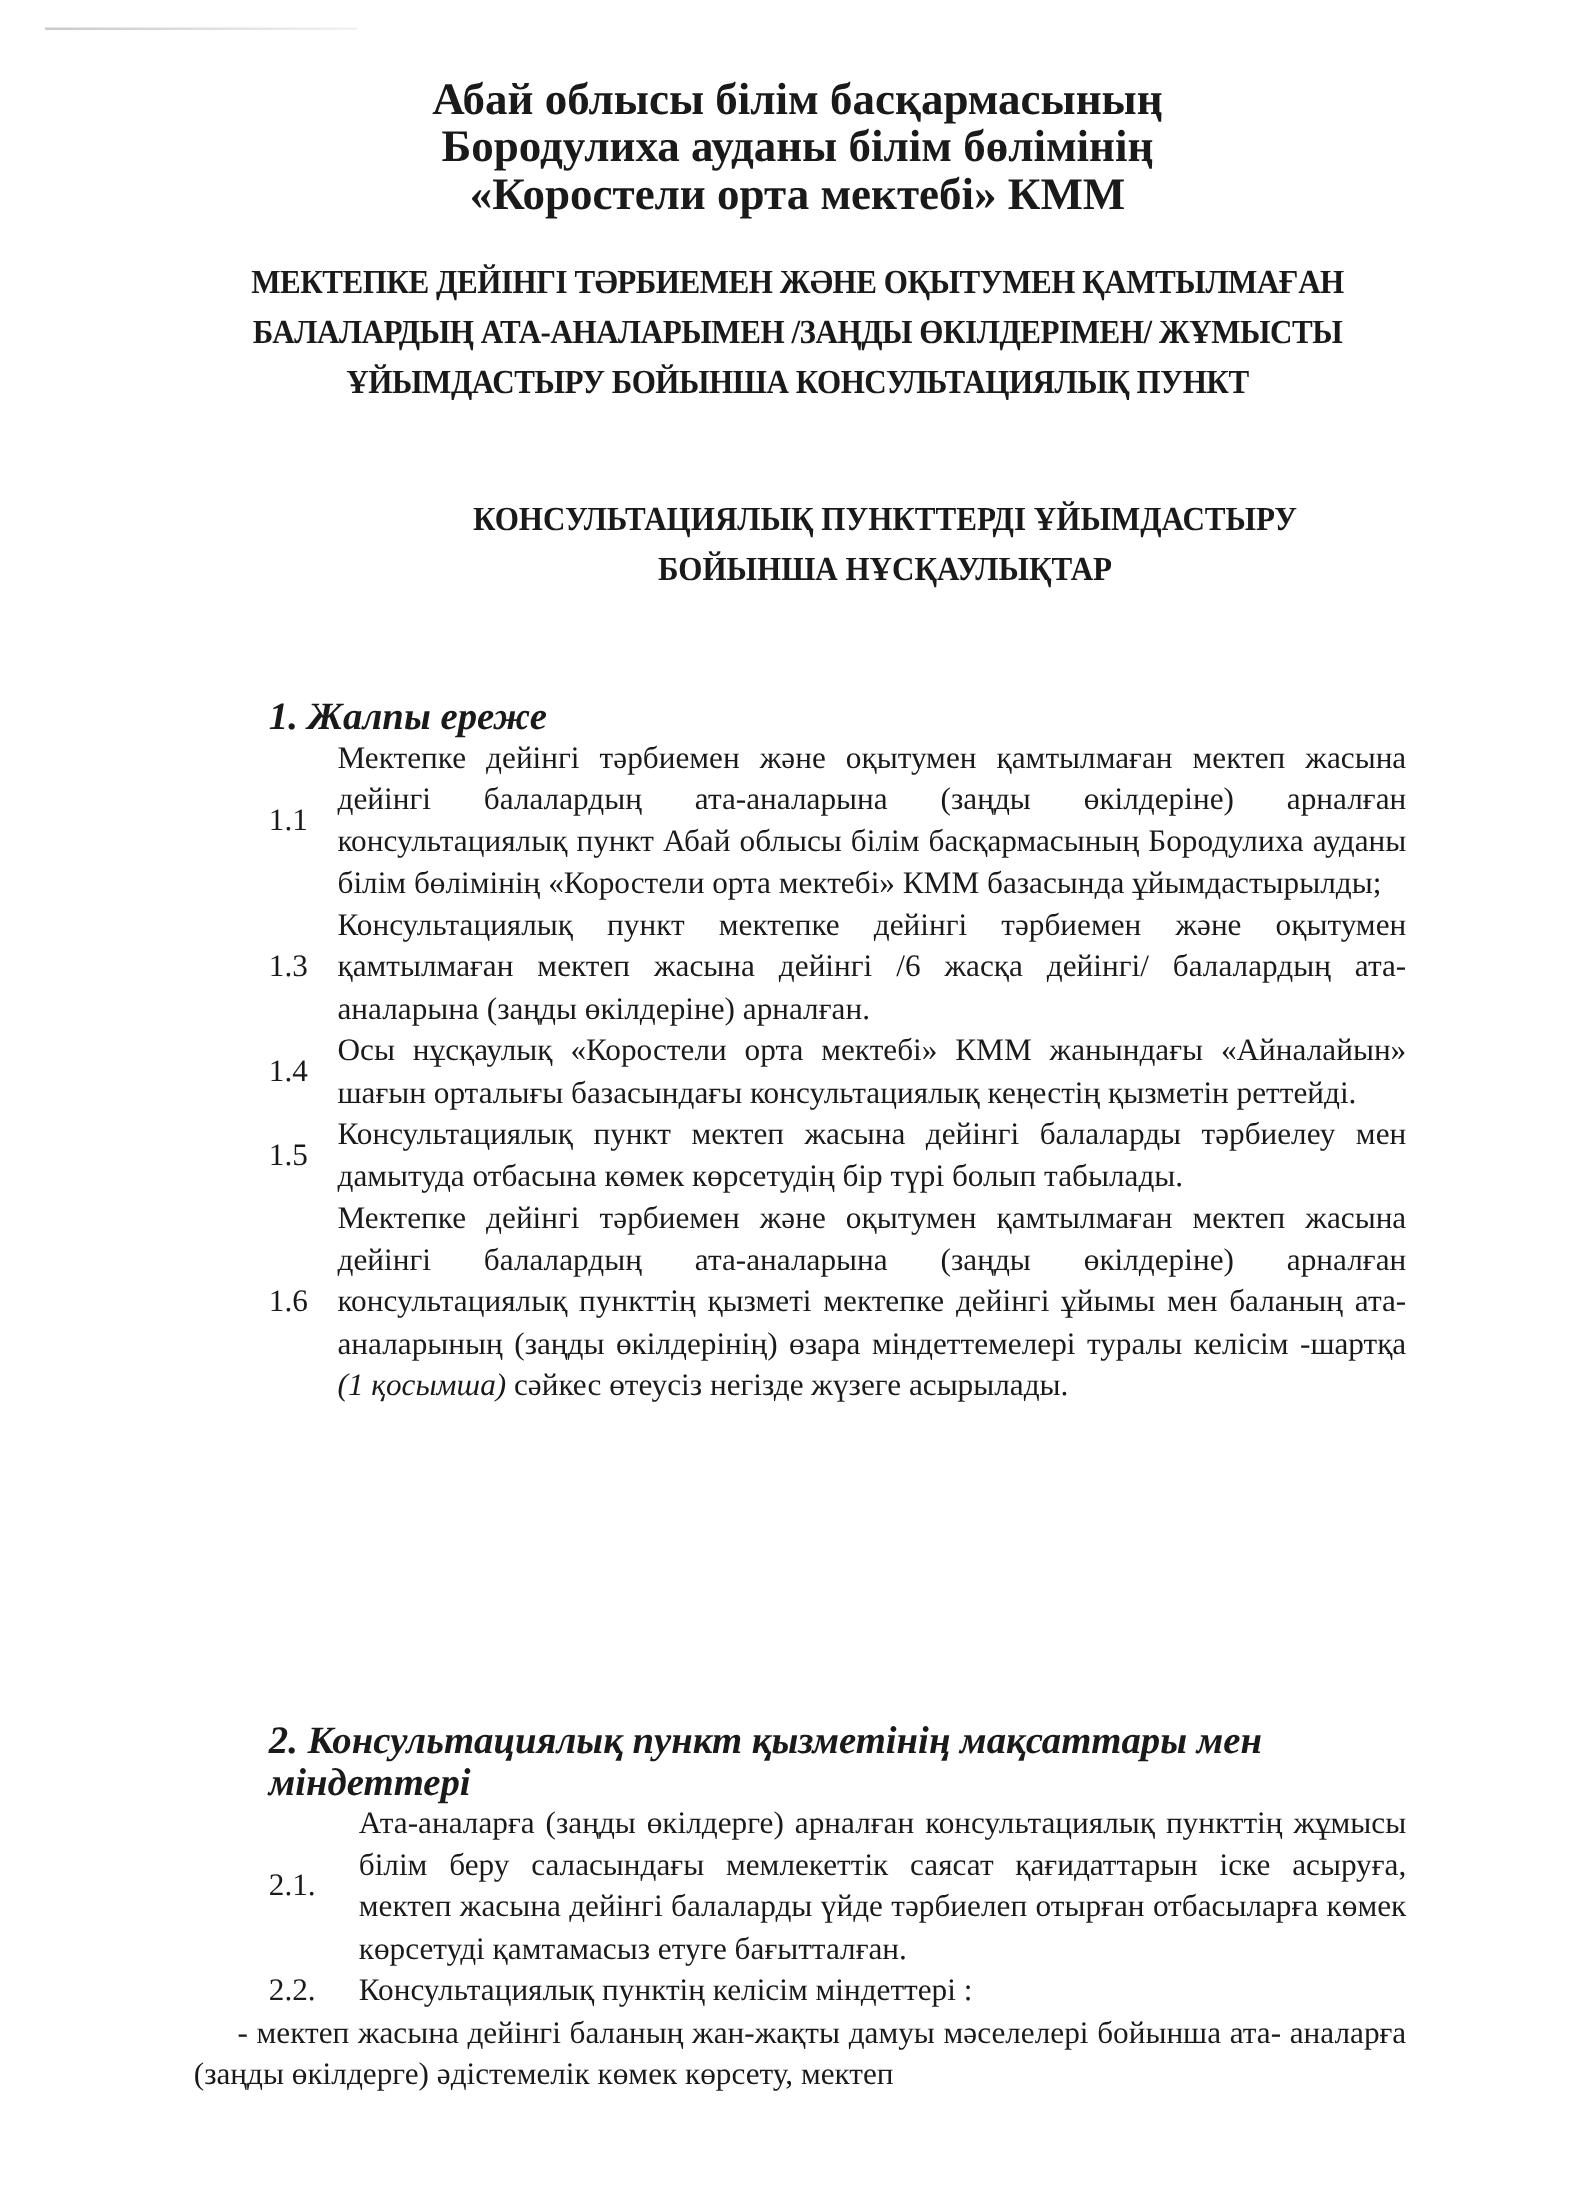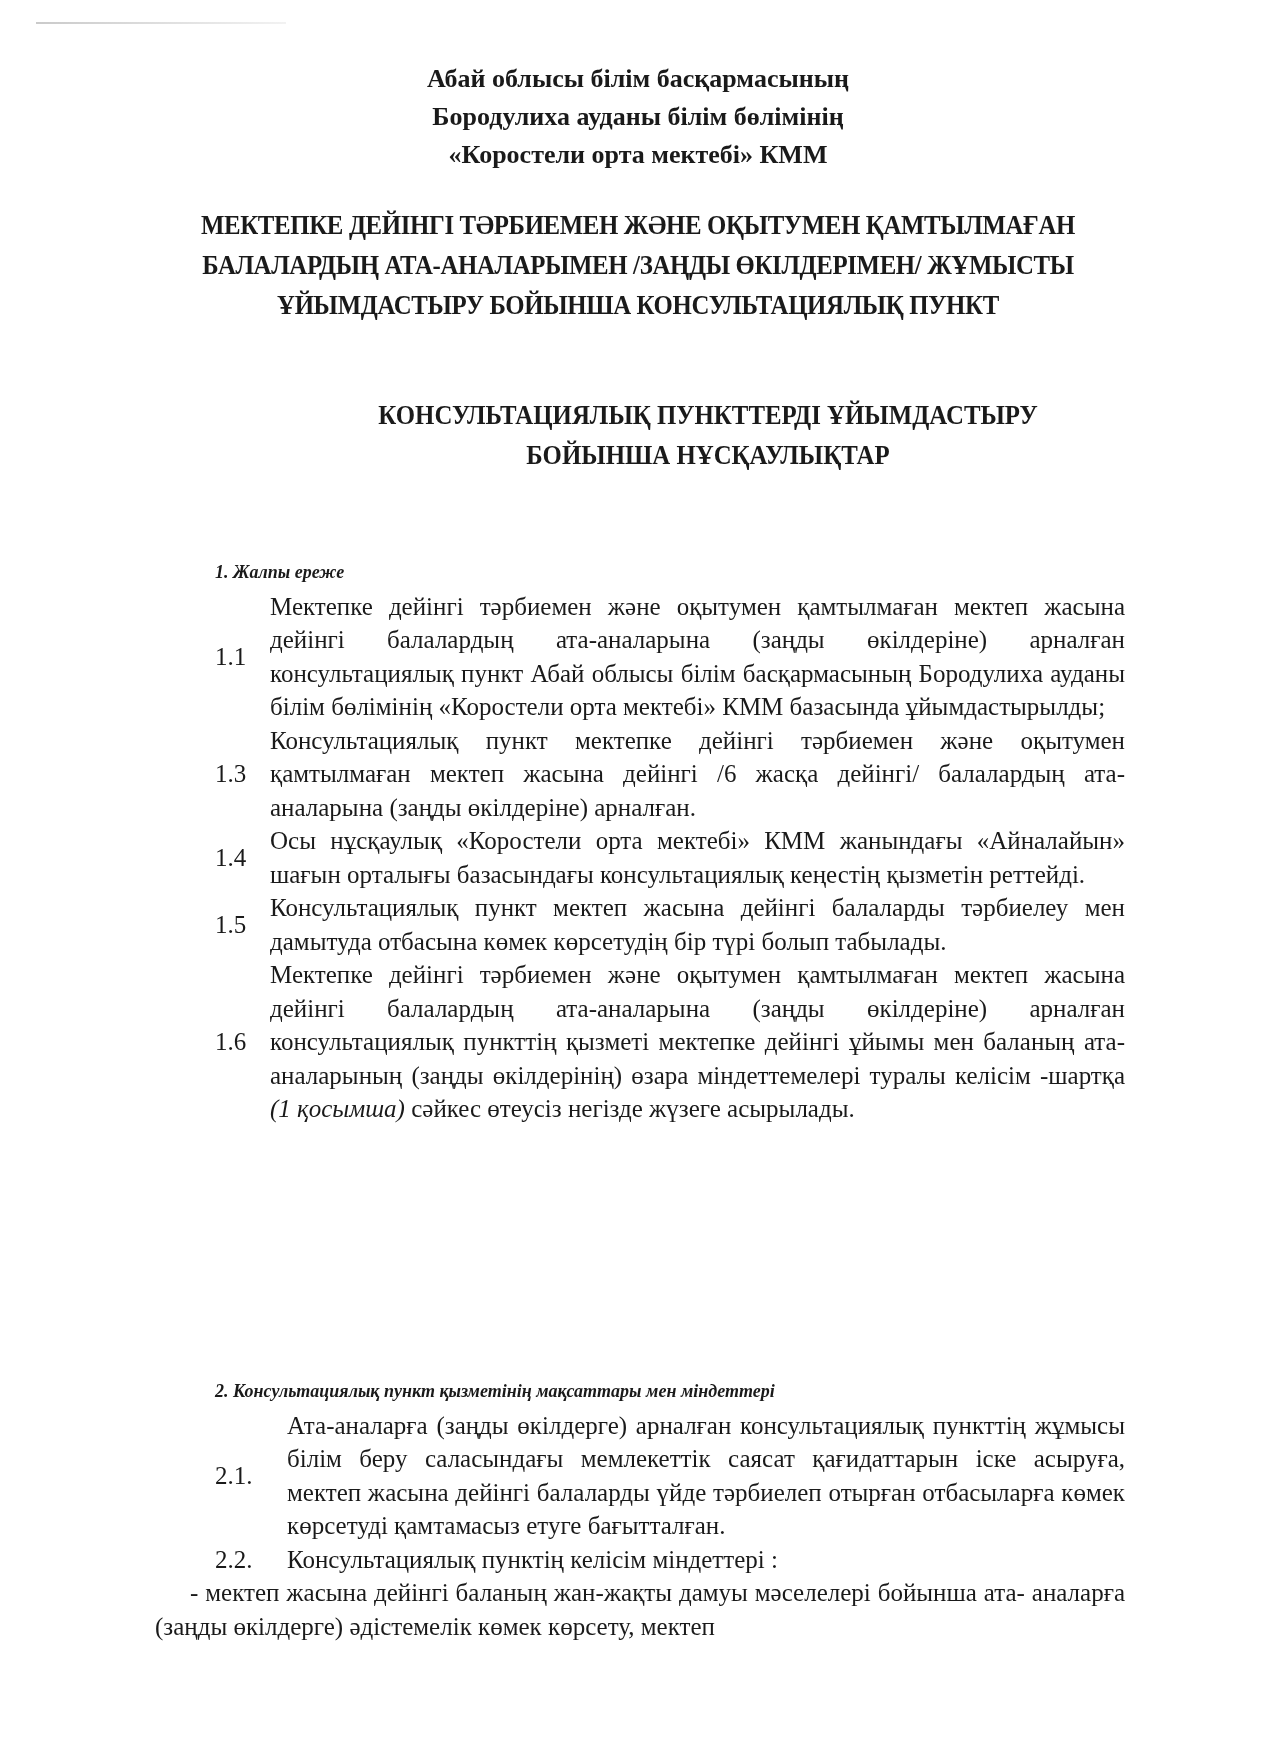--- a/index.html
+++ b/index.html
@@ -4,25 +4,25 @@
 <style>
   html, body { margin: 0; padding: 0; background: #ffffff; }
   body {
     width: 1276px; height: 1755px; position: relative; overflow: hidden;
     font-family: "Liberation Serif", "DejaVu Serif", serif;
     color: #1a1a1a;
   }
   .scan-mark { position: absolute; left: 36px; top: 22px; width: 250px; height: 2px;
     background: linear-gradient(90deg, rgba(150,150,150,0.5), rgba(190,190,190,0.2)); }
   .header-block { position: absolute; left: 0; width: 1276px; text-align: center; font-weight: bold; }
-  .org { top: 60px; font-size: 26px; line-height: 38px; }
+  .org { top: 60px; font-size: 36px; line-height: 38px; }
   .title { top: 205px; font-size: 27px; line-height: 40px; letter-spacing: -0.4px; transform: scaleX(0.92); }
   .subtitle { top: 395px; font-size: 27px; line-height: 40px; left: 70px; transform: scaleX(0.92); }
   .content { position: absolute; left: 215px; width: 910px; font-size: 25px; line-height: 33.5px; }
-  .section-h { font-style: italic; font-weight: bold; font-size: 18px; }
+  .section-h { font-style: italic; font-weight: bold; font-size: 31px; }
   .item { display: flex; align-items: center; }
   .num { width 48px; min-width: 55px; }
   .num2 { min-width: 72px; }
   .txt { flex: 1; text-align: justify; text-align-last: left; }
   .bold { font-weight: normal; }
   .it { font-style: italic; }
   .p-dash { text-indent: 35px; text-align: justify; margin-left: -60px; width: 970px; }
 </style>
 </head>
 <body>

